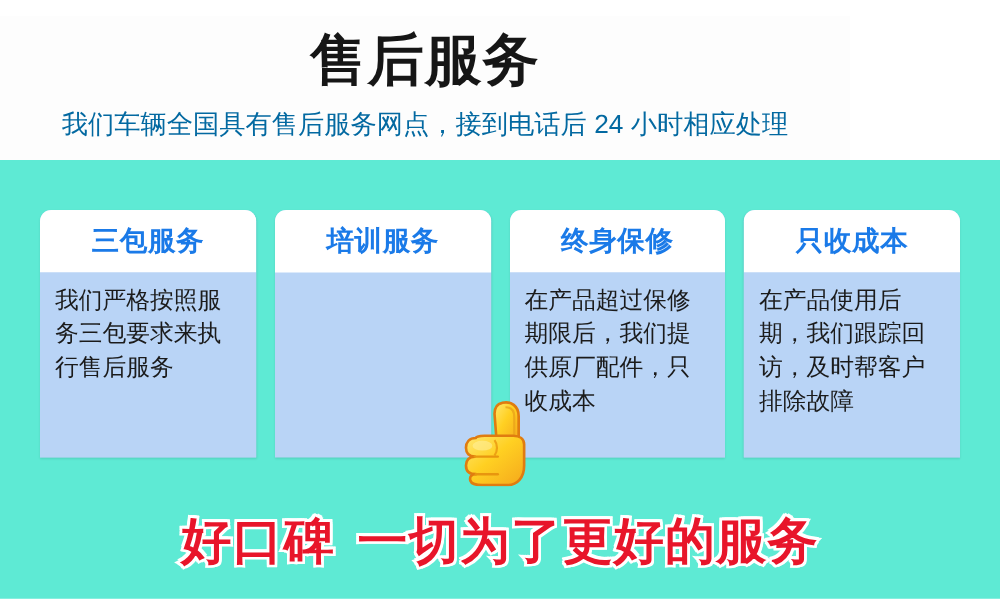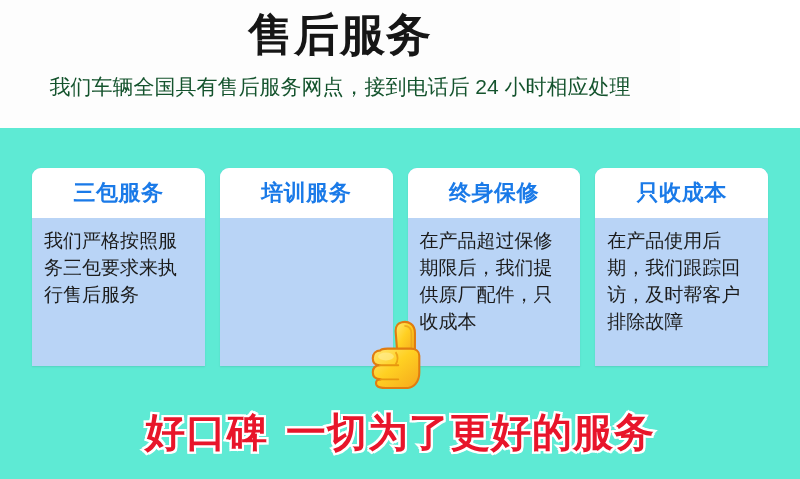--- a/index.html
+++ b/index.html
@@ -8,36 +8,36 @@
     font-family:"Liberation Sans","DejaVu Sans",sans-serif;
     background:#ffffff; overflow:hidden;
   }
   #page {
     position:relative; width:800px; height:479px;
     background:#ffffff;
   }
 
   
   .header {
-    position:absolute; left:0; top:0; width:680px; height:128px;
+    position:absolute; left:0; top:13px; width:680px; height:128px;
     background:#fdfdfd;
     display:flex; flex-direction:column;
     align-items:center; justify-content:flex-start;
   }
   .main-title {
     margin-top:6px;
     font-size:45px; line-height:58px;
     font-weight:bold; color:#161616;
     letter-spacing:1px;
     white-space:nowrap;
   }
   .sub-title {
     margin-top:9px;
     font-size:21px; line-height:28px;
-    color:#14532d; font-weight:400;
+    color:#0369a1; font-weight:400;
     white-space:nowrap;
   }
 
   
   .blue-band {
     position:absolute; left:0; top:128px; width:800px; height:361px;
     background:#5eead4;
   }
 
   

